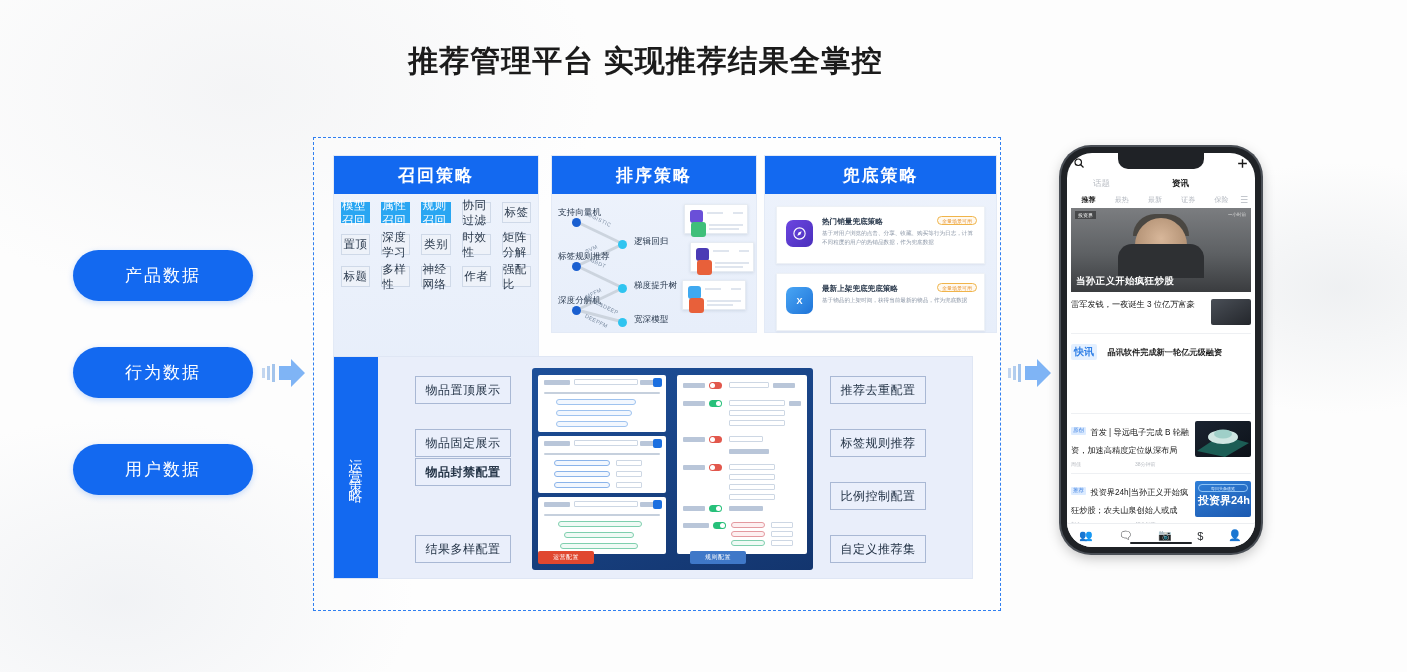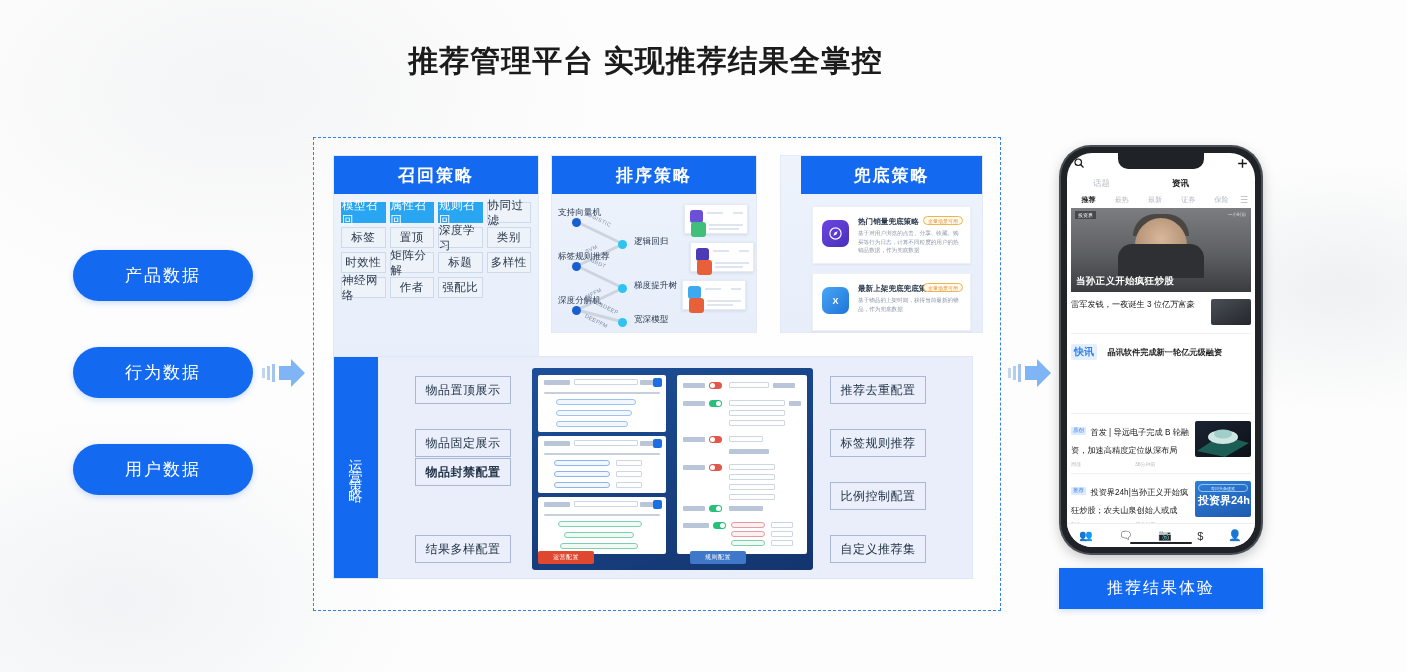--- a/index.html
+++ b/index.html
@@ -66,26 +66,26 @@
     border: 1px solid #e3eaf6;
   }
   .panel-head {
     height: 38px; background: #1369f0;
     color: #fff; font-size: 17px; font-weight: bold;
     display: flex; align-items: center; justify-content: center;
     letter-spacing: 2px;
   }
   #panel-0 { left: 333px; width: 206px; height: 229px; }
   #panel-1 { left: 551px; width: 206px; height: 178px; }
-  #panel-2 { left: 780px; width: 203px; height: 178px; padding-left: 20px; }
+  #panel-2 { left: 764px; width: 233px; height: 178px; }
 
   
   .recall-grid {
-    display: grid; grid-template-columns: 1fr 1fr 1fr 1fr;
-    gap: 4px; padding: 8px 7px 6px 7px;
+    display: grid; grid-template-columns: 1fr 1fr 1fr 1fr 1fr;
+    gap: 11px; padding: 8px 7px 6px 7px;
   }
   .rc {
     height: 21px; font-size: 11.5px;
     display: flex; align-items: center; justify-content: center;
     border: 1px solid #cfd9e8; background: #eef2f9; color: #2b3a4d;
     letter-spacing: .5px;
   }
   .rc.hdr { background: #29a6f2; border-color: #29a6f2; color: #fff; }
 
   
@@ -556,17 +556,14 @@
         <span>👥</span>
         <span>🗨</span>
         <span>📷</span>
         <span>$</span>
         <span>👤</span>
       </div>
       <div class="home-ind"></div>
     </div>
   </div>
 
-  <div class="exp-btn">
-    <span>推荐结果体验</span>
-  </div>
 
 </div>
 
 </body></html>

